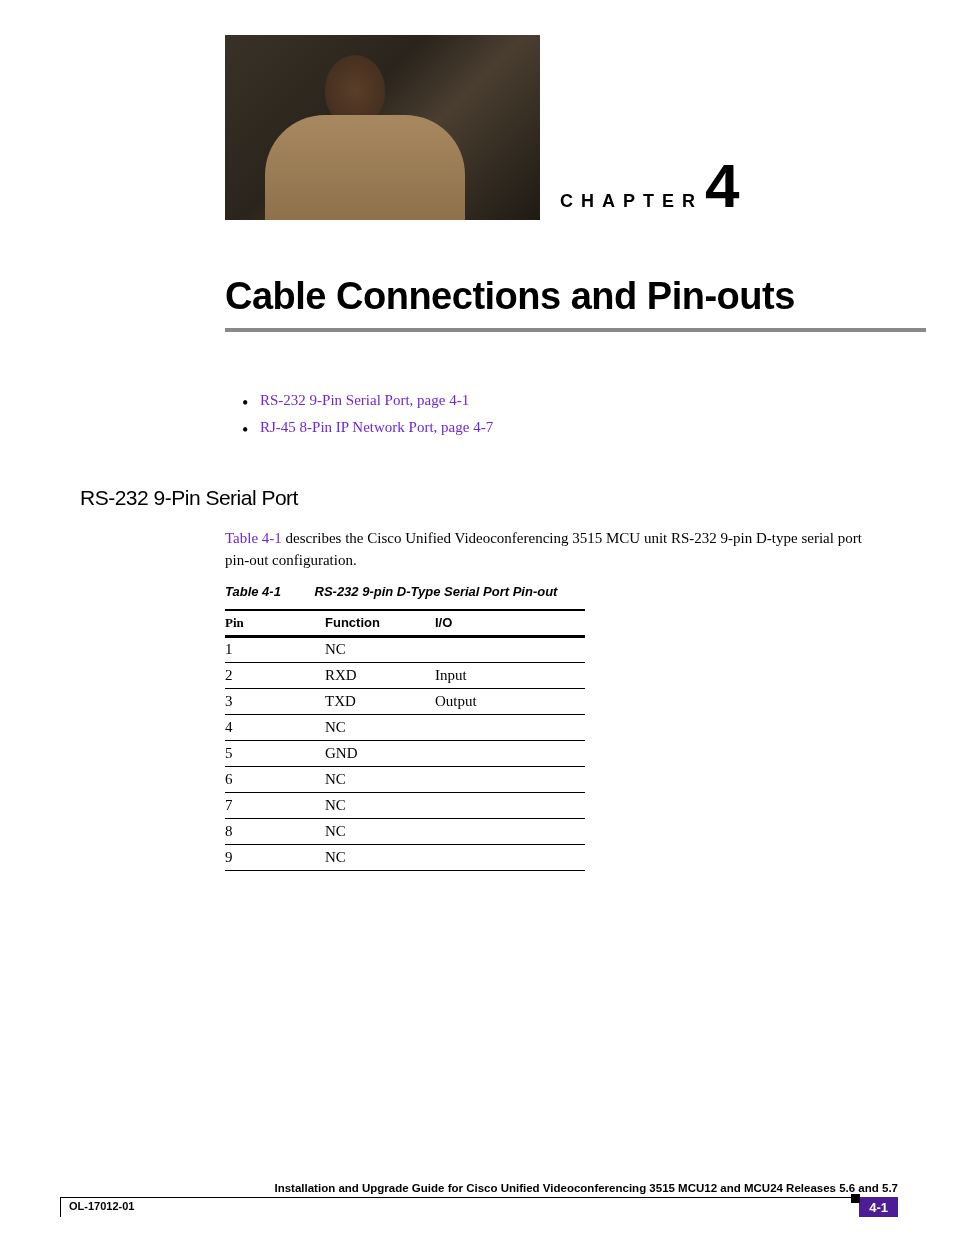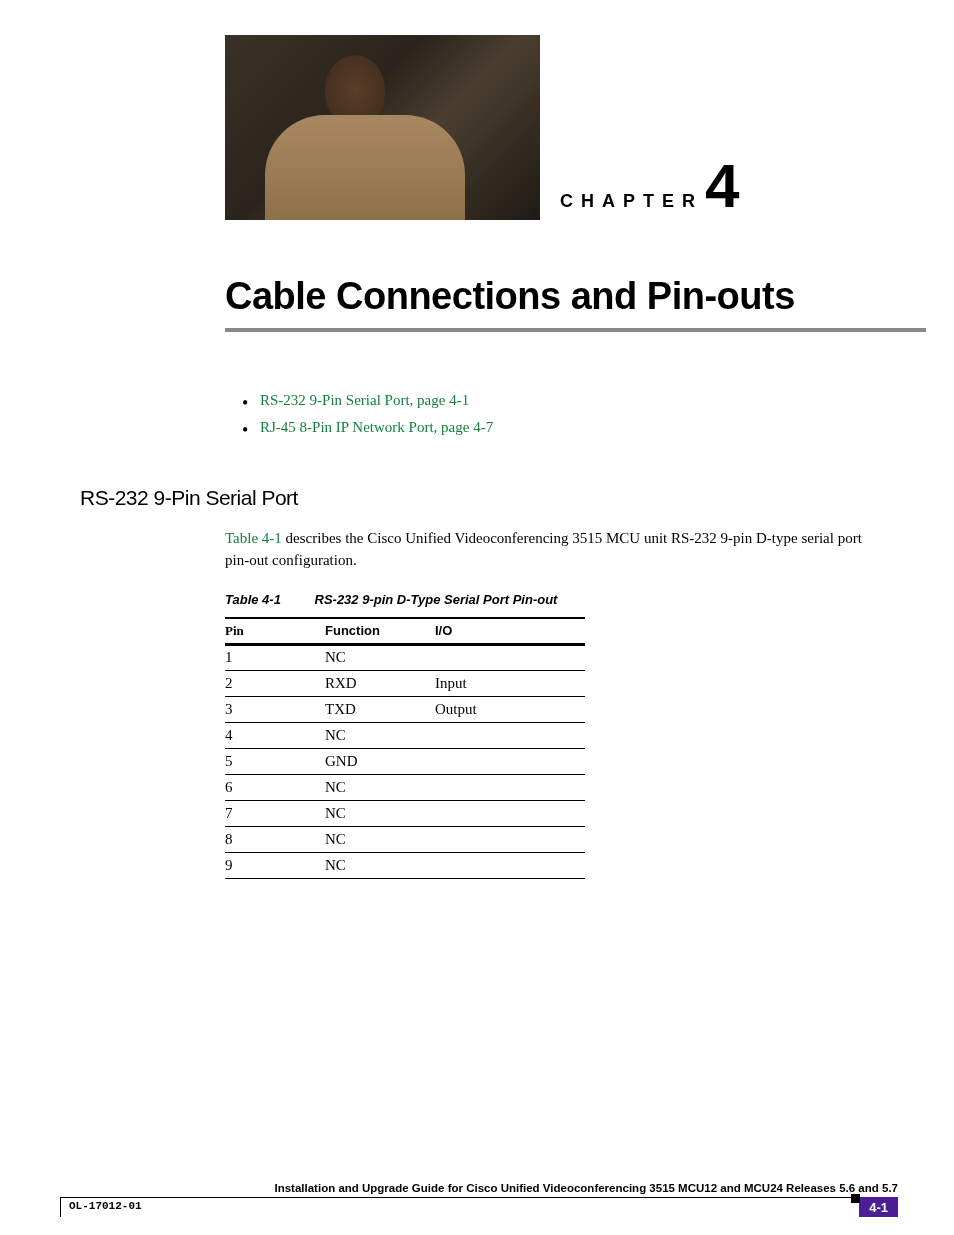--- a/index.html
+++ b/index.html
@@ -85,39 +85,39 @@
     font-size: 15px;
     line-height: 1.8;
   }
   .toc li { list-style: none; position: relative; }
   .toc li::before {
     content: "•";
     position: absolute;
     left: -18px;
     font-size: 18px;
   }
-  .link { color: #15803d; }
+  .link { color: #6d28d9; }
   .h2 {
     font-family: Arial, Helvetica, sans-serif;
     font-weight: normal;
     font-size: 21px;
     margin-left: 20px;
     margin-top: 45px;
     letter-spacing: -0.5px;
   }
   .body-text {
     margin-left: 165px;
     margin-right: 40px;
     margin-top: 18px;
     font-size: 15px;
     line-height: 1.45;
   }
   .table-caption {
     margin-left: 165px;
-    margin-top: 20px;
+    margin-top: 12px;
     font-family: Arial, Helvetica, sans-serif;
     font-size: 13px;
   }
   .table-caption .tnum { font-style: italic; font-weight: bold; }
   .table-caption .ttitle { font-style: italic; font-weight: bold; margin-left: 30px; }
   table.pinout {
     margin-left: 165px;
     margin-top: 10px;
     border-collapse: collapse;
     width: 360px;
@@ -159,21 +159,21 @@
   }
   .footer-bar {
     display: flex;
     align-items: stretch;
     height: 20px;
   }
   .footer-left {
     flex: 1;
     border-top: 1px solid #000;
     border-left: 1px solid #000;
-    font-family: Liberation Mono, monospace;
+    font-family: Liberation Sans, sans-serif;
     font-weight: bold;
     font-size: 11px;
     padding-left: 8px;
     padding-top: 2px;
   }
   .footer-gap {
     width: 20px;
     border-top: 1px solid #000;
     position: relative;
   }

